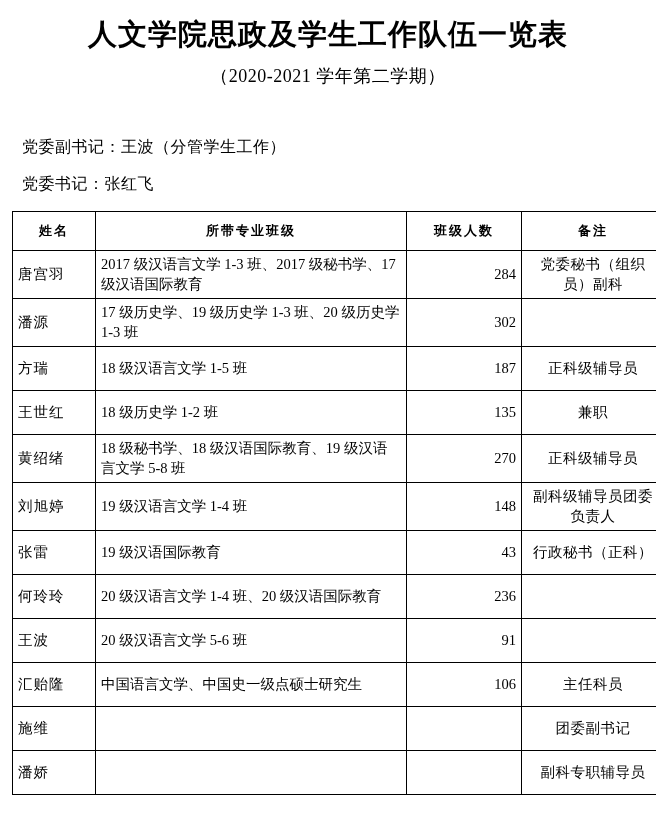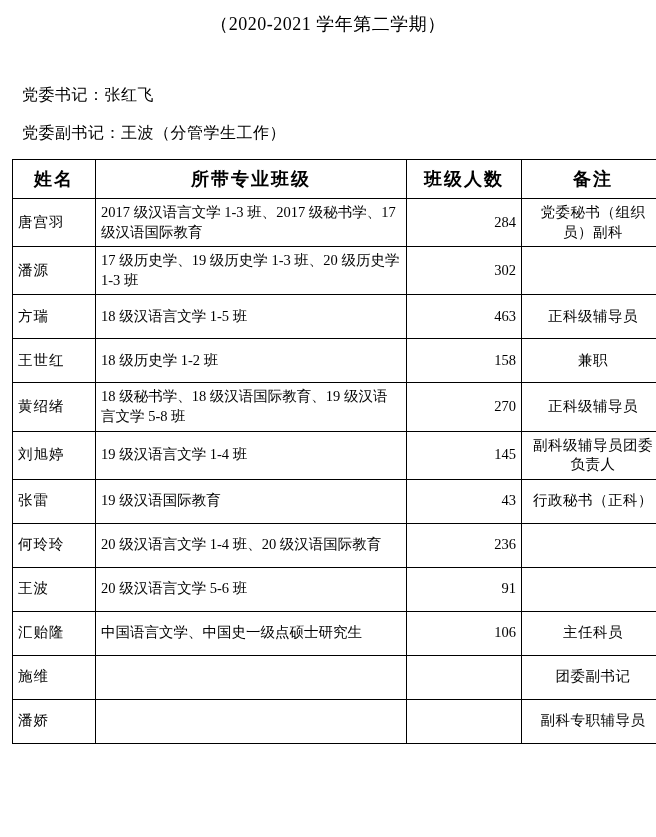--- a/index.html
+++ b/index.html
@@ -57,42 +57,43 @@
     border: 1px solid #000000;
     font-size: 14.5px;
     padding: 4px 5px;
     vertical-align: middle;
     line-height: 1.35;
     font-weight: normal;
   }
   table.staff-table thead th {
     text-align: center;
     font-weight: bold;
-    font-size: 18px;
+    font-size: 13px;
     letter-spacing: 2px;
     height: 30px;
   }
   .col-name   { width: 72px;  letter-spacing: 1px; }
   .col-class  { width: 300px; text-align: left; padding-left: 8px; }
   .col-count  { width: 104px; text-align: right; }
   .col-note   { width: 132px; text-align: center; letter-spacing: 0.5px; }
   tbody tr { height: 44px; }
   .two-line { line-height: 1.4; }
   .empty-cell { }
 </style>
 </head>
 <body>
 
 <div class="page">
 
+  <div class="doc-title">人文学院思政及学生工作队伍一览表</div>
   <div class="doc-subtitle">（2020-2021 学年第二学期）</div>
 
   <div class="meta-block">
+    <div class="meta-line">党委副书记：王波（分管学生工作）</div>
     <div class="meta-line">党委书记：张红飞</div>
-    <div class="meta-line">党委副书记：王波（分管学生工作）</div>
   </div>
 
   <table class="staff-table">
     <thead>
       <tr>
         <th class="col-name">姓名</th>
         <th class="col-class" style="">所带专业班级</th>
         <th class="col-count">班级人数</th>
         <th class="col-note">备注</th>
       </tr>
@@ -106,39 +107,39 @@
       </tr>
       <tr>
         <td class="col-name">潘源</td>
         <td class="col-class">17 级历史学、19 级历史学 1-3 班、20 级历史学 1-3 班</td>
         <td class="col-count">302</td>
         <td class="col-note"></td>
       </tr>
       <tr>
         <td class="col-name">方瑞</td>
         <td class="col-class">18 级汉语言文学 1-5 班</td>
-        <td class="col-count">463</td>
+        <td class="col-count">187</td>
         <td class="col-note">正科级辅导员</td>
       </tr>
       <tr>
         <td class="col-name">王世红</td>
         <td class="col-class">18 级历史学 1-2 班</td>
-        <td class="col-count">158</td>
+        <td class="col-count">135</td>
         <td class="col-note">兼职</td>
       </tr>
       <tr>
         <td class="col-name">黄绍绪</td>
         <td class="col-class">18 级秘书学、18 级汉语国际教育、19 级汉语言文学 5-8 班</td>
         <td class="col-count">270</td>
         <td class="col-note">正科级辅导员</td>
       </tr>
       <tr>
         <td class="col-name">刘旭婷</td>
         <td class="col-class">19 级汉语言文学 1-4 班</td>
-        <td class="col-count">145</td>
+        <td class="col-count">148</td>
         <td class="col-note two-line">副科级辅导员团委负责人</td>
       </tr>
       <tr>
         <td class="col-name">张雷</td>
         <td class="col-class">19 级汉语国际教育</td>
         <td class="col-count">43</td>
         <td class="col-note two-line">行政秘书（正科）</td>
       </tr>
       <tr>
         <td class="col-name">何玲玲</td>

